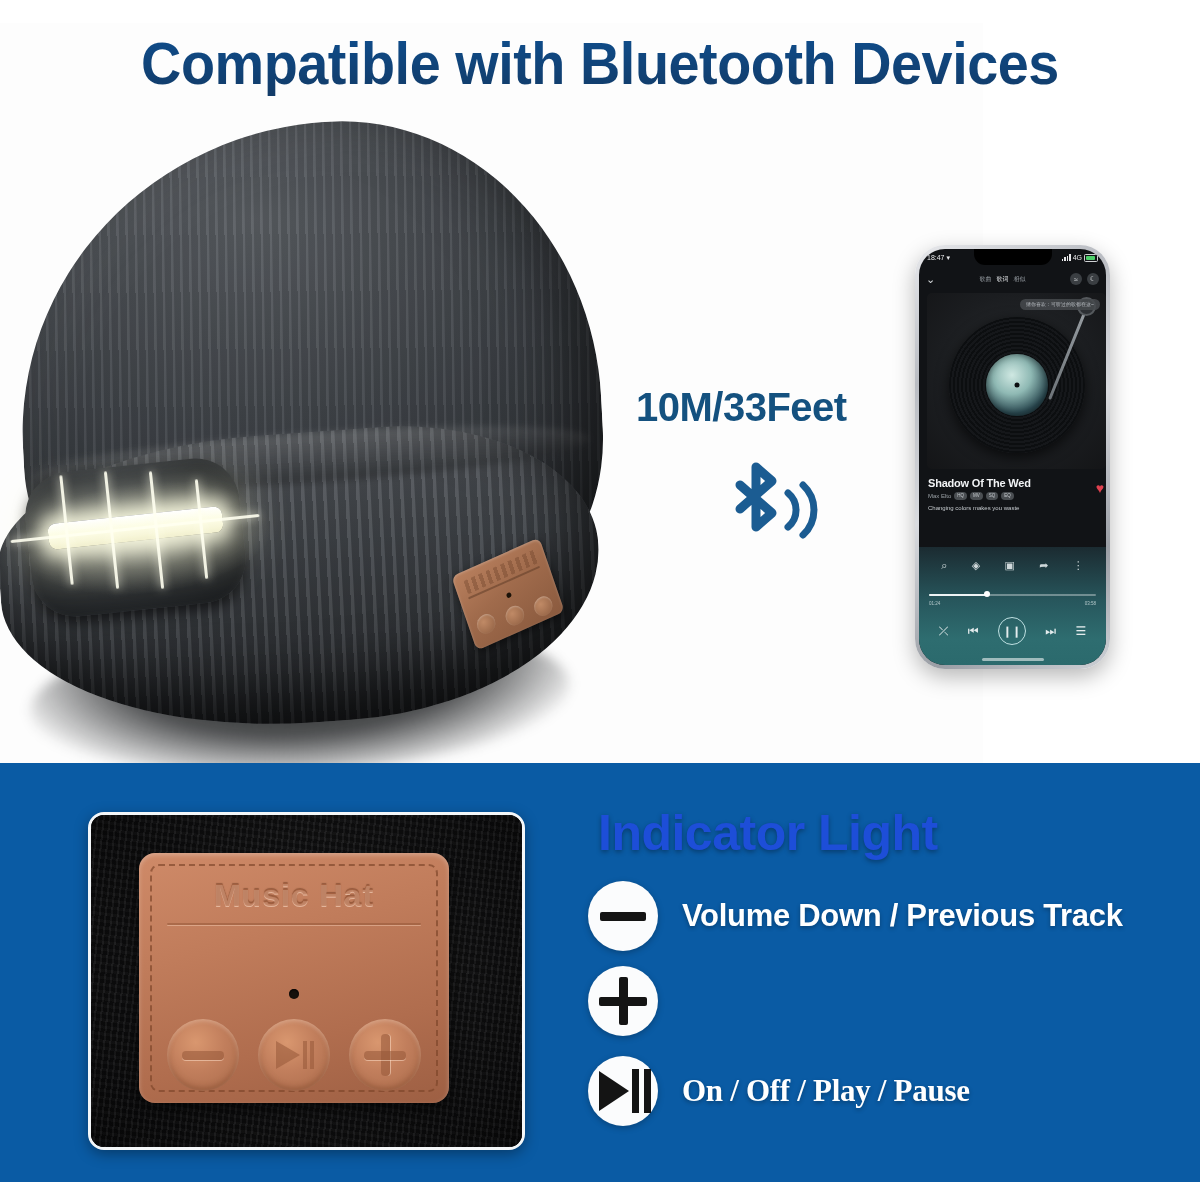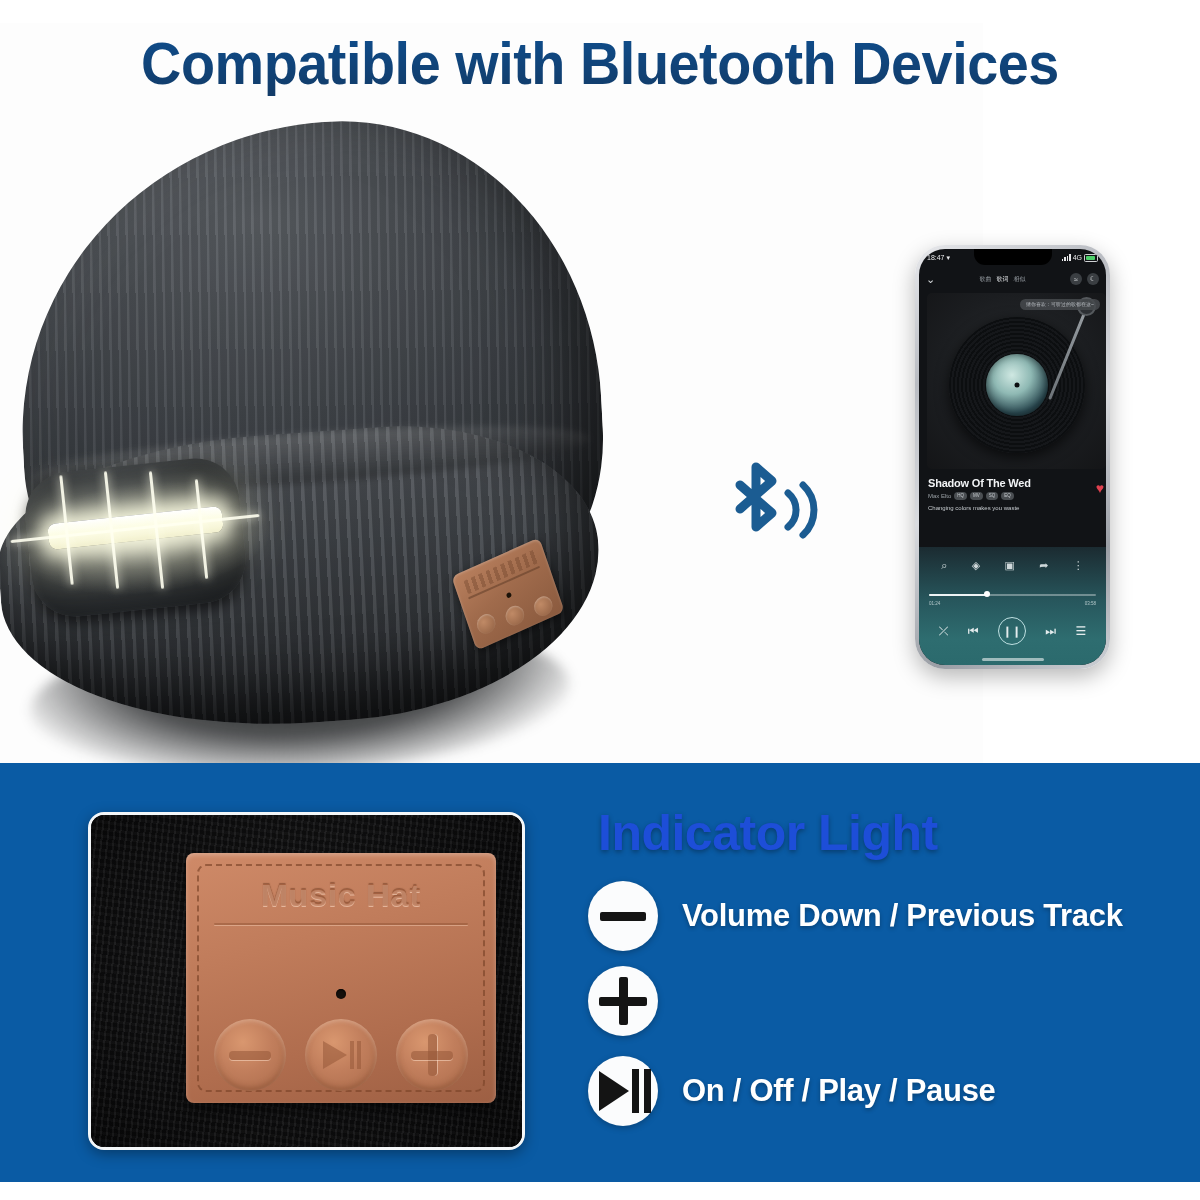--- a/index.html
+++ b/index.html
@@ -236,23 +236,22 @@
   .knit-bg{
     position:absolute;inset:0;
     background:
       repeating-linear-gradient(96deg, rgba(255,255,255,0.035) 0 2px, rgba(0,0,0,0.25) 2px 6px),
       repeating-linear-gradient(8deg, rgba(255,255,255,0.02) 0 3px, rgba(0,0,0,0.18) 3px 7px),
       radial-gradient(ellipse at 50% 45%, #232324 0%, #141415 55%, #0a0a0b 100%);
   }
   .big-patch{
     position:absolute;left:48px;top:38px;width:310px;height:250px;
     background:linear-gradient(165deg,#cf8a68 0%,#c07c5b 35%,#b06d4e 70%,#9d5f43 100%);
-    border-radius:8px;
+    border-radius:16px;
     box-shadow:0 6px 16px rgba(0,0,0,0.6), inset 0 2px 5px rgba(255,255,255,0.28);
-    margin-left:47px;
   }
   .big-patch .stitch{
     position:absolute;left:11px;top:11px;right:11px;bottom:11px;
     border:2px dashed rgba(124,68,40,0.65);border-radius:9px;
   }
   .bp-word{
     position:absolute;left:0;right:0;top:24px;text-align:center;
     font-size:32px;font-weight:bold;letter-spacing:1px;
     color:rgba(176,104,69,0.55);
     text-shadow:0 1px 0 rgba(255,225,205,0.55), 0 -1px 1px rgba(110,58,32,0.55);
@@ -270,21 +269,21 @@
   .emb-plusv{position:absolute;width:9px;height:42px;border-radius:4px;background:rgba(150,88,56,0.55);box-shadow:1px 0 0 rgba(255,228,208,0.5);}
   .emb-plush{position:absolute;width:42px;height:9px;border-radius:4px;background:rgba(150,88,56,0.55);box-shadow:0 1px 0 rgba(255,228,208,0.5);}
 
   .panel-title{
     position:absolute;left:598px;top:804px;
     font-size:50px;font-weight:bold;color:#1d4ed8;letter-spacing:-0.5px;
     text-shadow:0 2px 5px rgba(0,0,0,0.35);white-space:nowrap;
   }
 
   .feat{position:absolute;left:588px;display:flex;align-items:center;gap:24px;}
-  .feat.f1{top:881px;} .feat.f2{top:966px;} .feat.f3{top:1056px;}
+  .feat.f1{top:881px;} .feat.f2{top:966px;} .feat.f3{top:1056px;font-family:Liberation Serif, serif;}
   .badge{
     position:relative;width:70px;height:70px;border-radius:50%;background:#fbfcfd;
     display:flex;align-items:center;justify-content:center;flex:0 0 auto;
     box-shadow:0 2px 6px rgba(0,0,0,0.25);
   }
   .bg-minus{width:46px;height:9px;border-radius:2px;background:#141414;}
   .bg-plus-v{position:absolute;width:9px;height:48px;border-radius:2px;background:#141414;}
   .bg-plus-h{position:absolute;width:48px;height:9px;border-radius:2px;background:#141414;}
   .bg-play{position:absolute;left:11px;top:15px;width:0;height:0;border-left:30px solid #141414;border-top:20px solid transparent;border-bottom:20px solid transparent;}
   .bg-bar{position:absolute;top:13px;width:7px;height:44px;background:#141414;}
@@ -321,20 +320,21 @@
       <div class="hat-patch">
         <div class="emboss-txt"></div>
         <div class="emboss-line"></div>
         <div class="dot"></div>
         <div class="pbtn" style="left:8px;top:48px;"></div>
         <div class="pbtn" style="left:38px;top:52px;"></div>
         <div class="pbtn" style="left:68px;top:55px;"></div>
       </div>
     </div>
 
+    <div class="range-label">10M/33Feet</div>
 
     <div class="bt-icon">
       <svg viewBox="0 0 130 110" width="130" height="110">
         <g fill="none" stroke="#1b5c92" stroke-width="9" stroke-linecap="round" stroke-linejoin="round">
           <path d="M40 30 L72 58 L56 72 L56 12 L72 26 L40 54"></path>
         </g>
         <g fill="none" stroke="#1b5c92" stroke-width="7" stroke-linecap="round">
           <path d="M88 38 A 22 22 0 0 1 88 72"></path>
           <path d="M103 30 A 34 34 0 0 1 103 80"></path>
         </g>

